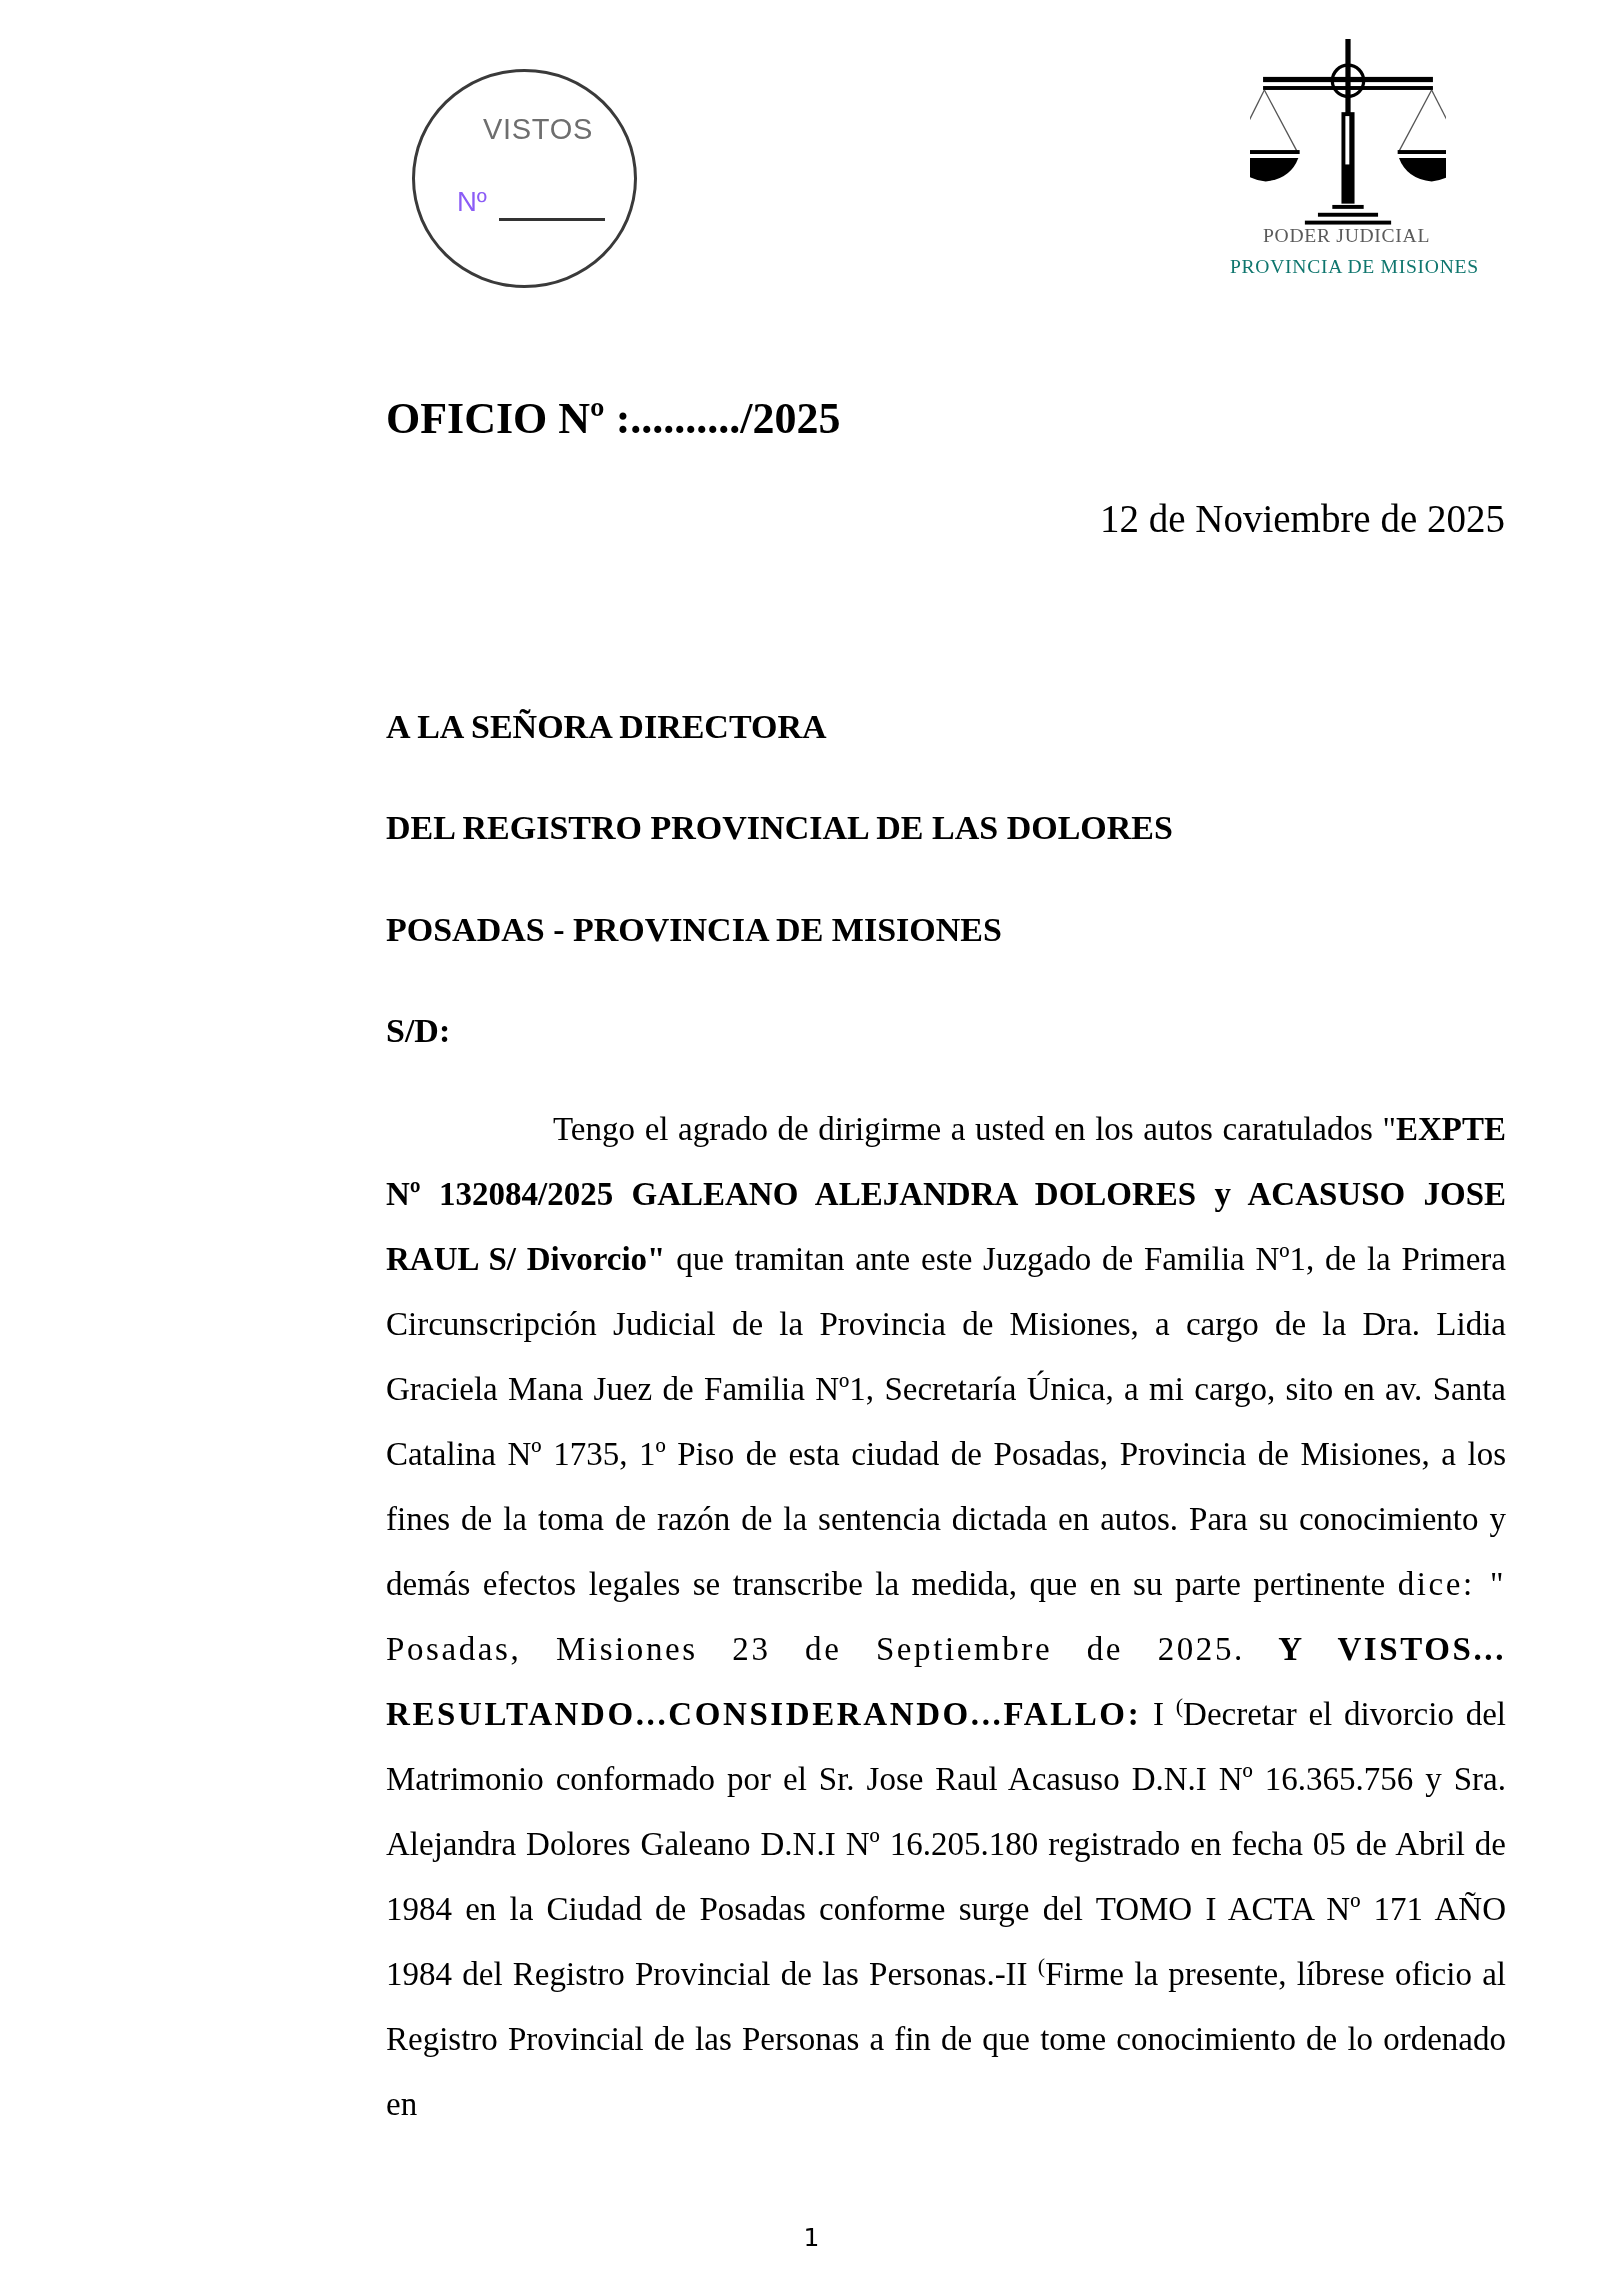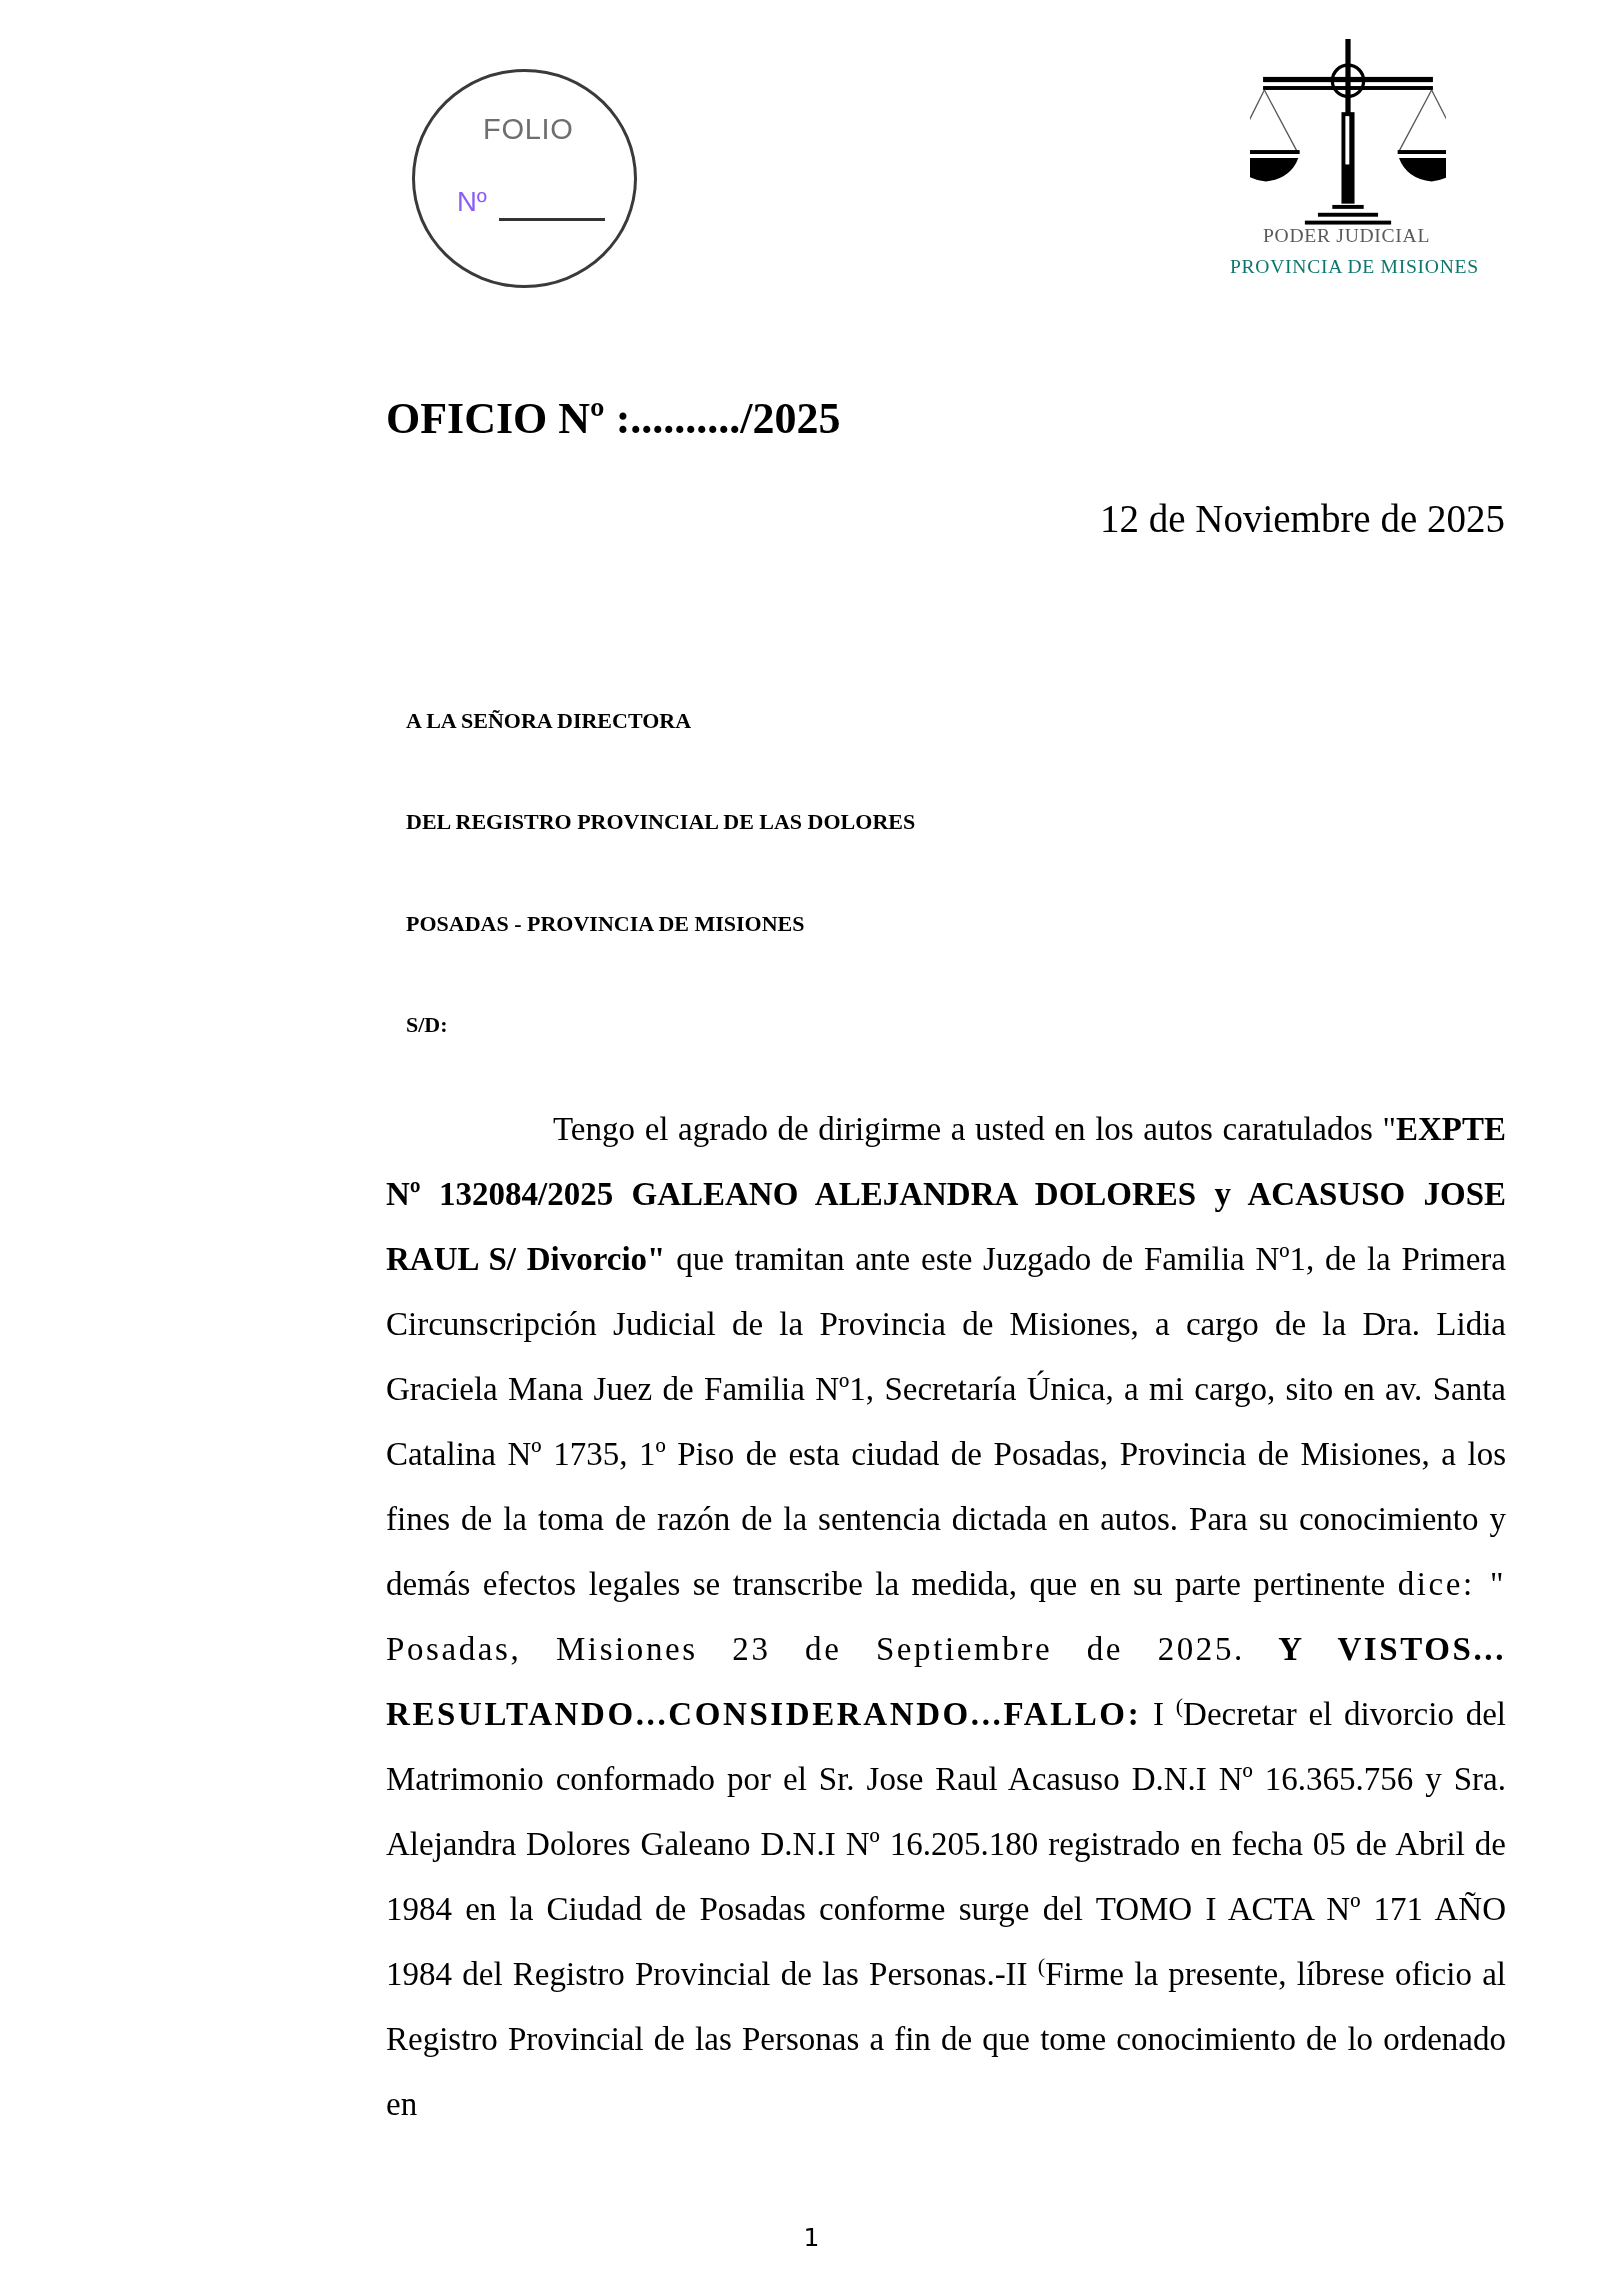--- a/index.html
+++ b/index.html
@@ -72,22 +72,22 @@
       left: 386px; top: 397px;
       font-size: 44px; font-weight: bold;
       line-height: 1; white-space: nowrap;
     }
     .fecha {
       right: 118px; top: 499px;
       font-size: 39px;
       line-height: 1; white-space: nowrap;
     }
     .dest {
-      left: 406px;
-      font-size: 22px; font-weight: bold;
+      left: 386px;
+      font-size: 34px; font-weight: bold;
       line-height: 1; white-space: nowrap;
     }
     .dest-1 { top: 710px; }
     .dest-2 { top: 811px; }
     .dest-3 { top: 913px; }
     .dest-4 { top: 1014px; }
 
     .body-text {
       left: 386px; top: 1097px;
       width: 1120px;
@@ -109,21 +109,21 @@
       text-align: center;
       font-family: "DejaVu Sans", "Liberation Sans", sans-serif;
       font-size: 25px;
       line-height: 1;
     }
   </style>
 </head>
 <body>
 
 <div class="abs folio-stamp"></div>
-<div class="abs folio-label">FOLIO</div>
+<div class="abs folio-label">VISTOS</div>
 <div class="abs folio-num">Nº</div>
 <div class="abs folio-line"></div>
 
 <svg class="abs logo-svg" viewBox="0 0 300 300">
 
   <rect x="146" y="0" width="8" height="120" fill="#000"></rect>
 
   <rect x="20" y="58" width="260" height="8" fill="#000"></rect>
   <rect x="20" y="72" width="260" height="6" fill="#000"></rect>
 

